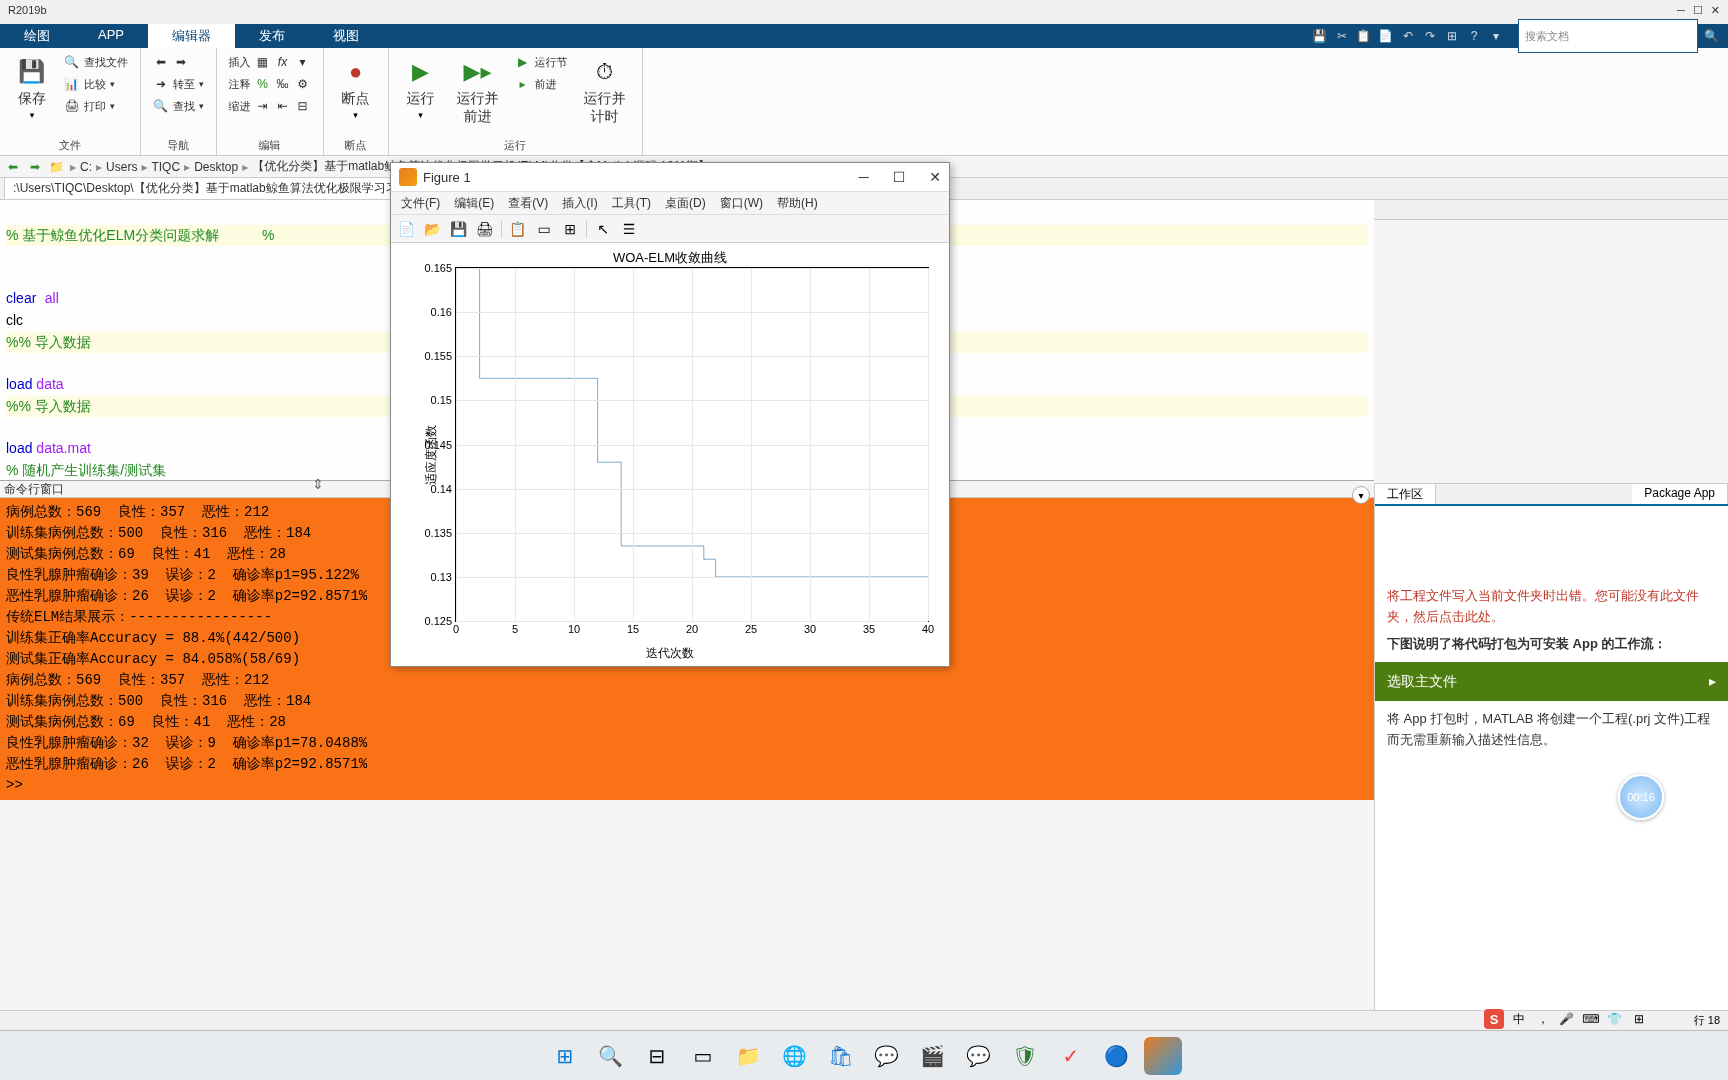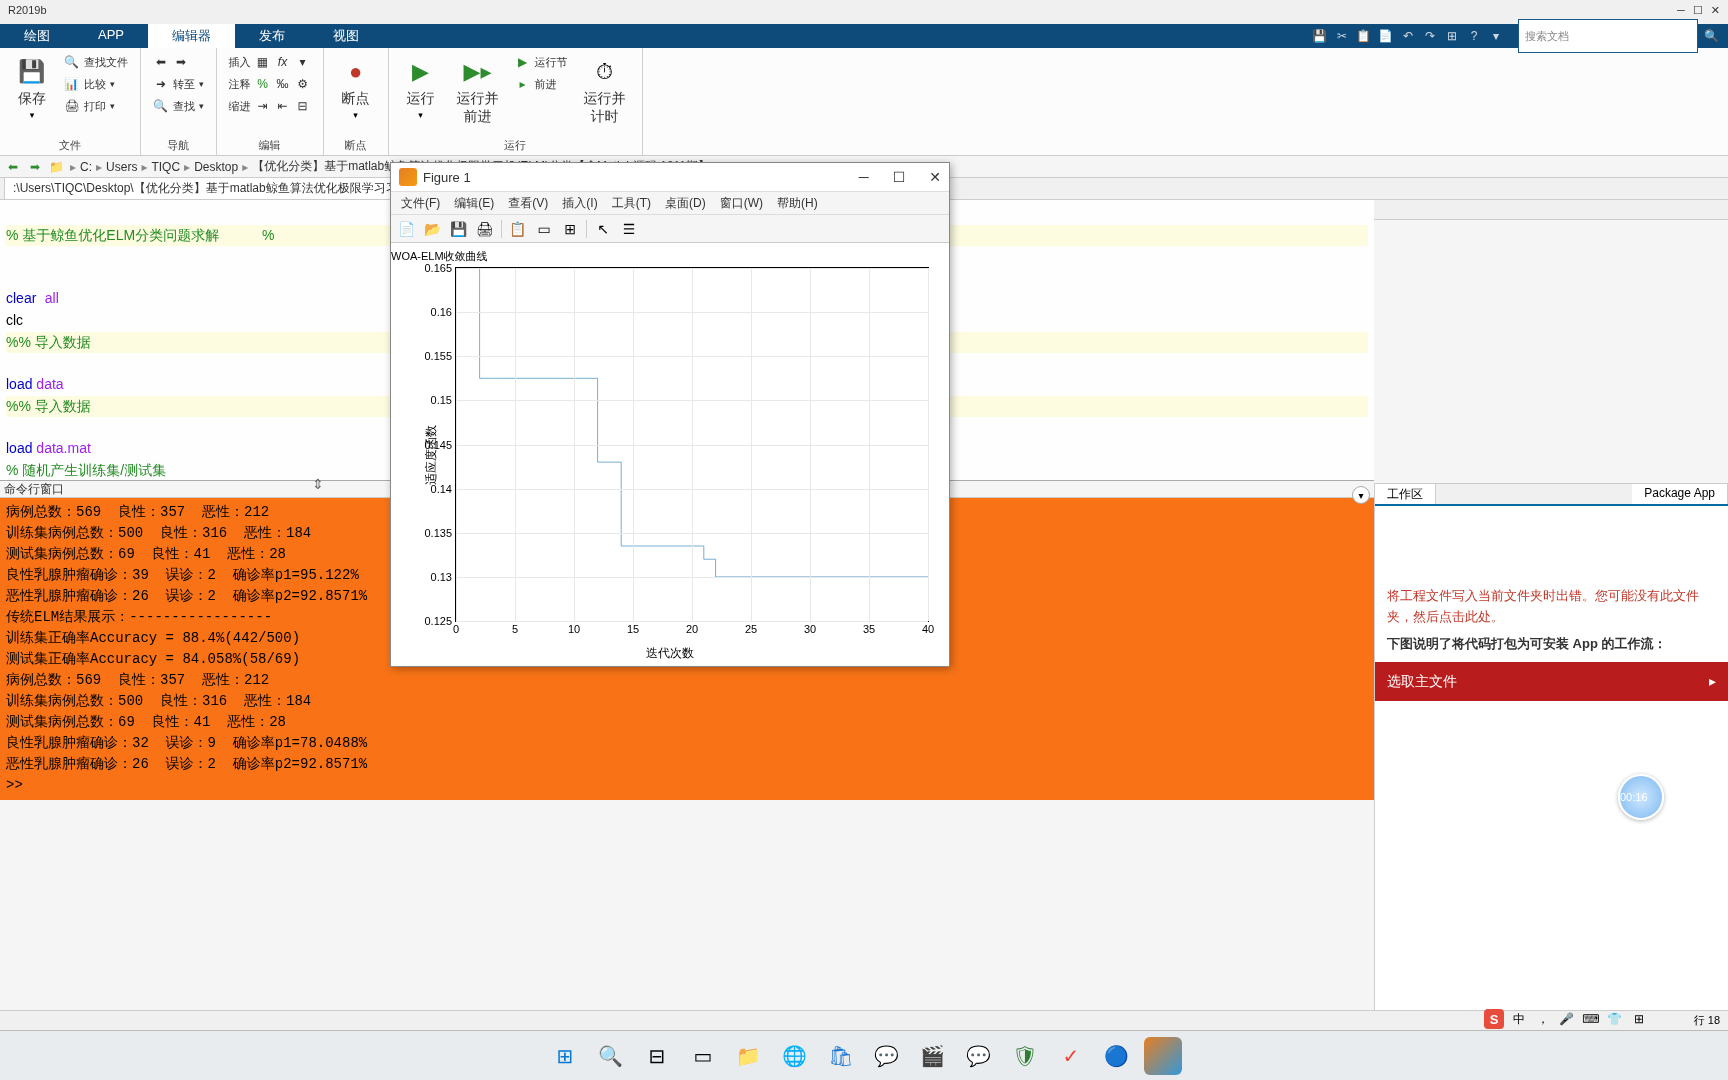--- a/index.html
+++ b/index.html
@@ -37,37 +37,37 @@
 .cmd-body { background:#f97316; font-family:"Courier New",monospace; font-size:14px; padding:4px 6px; line-height:1.5; white-space:pre; color:#000; overflow:hidden; }
 .resize-cursor { position:absolute; font-size:14px; color:#666; }
 .figure-win { position:absolute; left:390px; top:162px; width:560px; height:505px; background:#fde047; border:1px solid #888; box-shadow:2px 2px 8px rgba(0,0,0,0.3); }
 .fig-title { height:28px; background:#fff; display:flex; align-items:center; padding:0 8px; font-size:13px; color:#333; }
 .fig-title .icon { width:18px; height:18px; margin-right:6px; background:linear-gradient(135deg,#e67e22,#f39c12); border-radius:3px; }
 .fig-title .wctrl { margin-left:auto; display:flex; gap:24px; font-size:14px; }
 .fig-menu { height:24px; background:#f5f5f5; display:flex; align-items:center; gap:14px; padding:0 10px; font-size:12px; color:#333; border-top:1px solid #ddd; border-bottom:1px solid #ddd; }
 .fig-toolbar { height:28px; background:#f5f5f5; display:flex; align-items:center; gap:6px; padding:0 6px; border-bottom:1px solid #ccc; }
 .fig-toolbar .tbtn { width:20px; height:20px; display:flex; align-items:center; justify-content:center; font-size:14px; }
 .fig-canvas { background:#fff; height:calc(100% - 80px); position:relative; }
-.chart-title { position:absolute; top:6px; left:0; right:0; text-align:left; font-size:11px; color:#000; }
+.chart-title { position:absolute; top:6px; left:0; right:0; text-align:center; font-size:13px; color:#000; }
 .plot-area { position:absolute; top:24px; left:64px; right:20px; bottom:44px; border:1px solid #000; }
 .ylabel { position:absolute; left:10px; top:50%; transform:translateY(-50%) rotate(-90deg); font-size:12px; }
 .xlabel { position:absolute; bottom:4px; left:0; right:0; text-align:center; font-size:12px; }
 .ytick { position:absolute; right:100%; padding-right:4px; font-size:11px; transform:translateY(-50%); }
 .xtick { position:absolute; top:100%; padding-top:2px; font-size:11px; transform:translateX(-50%); }
 .gridline-h { position:absolute; left:0; right:0; border-top:1px solid #e8e8e8; }
 .gridline-v { position:absolute; top:0; bottom:0; border-left:1px solid #e8e8e8; }
 .data-line { position:absolute; top:0; left:0; width:100%; height:100%; }
 .right-panel { position:absolute; right:0; top:483px; width:354px; bottom:20px; background:#fff; border-left:1px solid #ccc; border-top:1px solid #ccc; }
 .rp-tabs { height:22px; display:flex; border-bottom:2px solid #0369a1; font-size:12px; background:#f0f0f0; }
 .rp-tab { padding:2px 12px; border-right:1px solid #ccc; background:#fff; }
 .rp-body { padding:12px; font-size:13px; color:#333; line-height:1.6; }
 .rp-err { color:#c0392b; }
-.rp-step { background:#b91c1c; color:#fff; padding:8px 12px; margin:8px -12px; font-size:14px; display:flex; justify-content:space-between; }
+.rp-step { background:#4d7c0f; color:#fff; padding:8px 12px; margin:8px -12px; font-size:14px; display:flex; justify-content:space-between; }
 .collapse-icon { position:absolute; right:358px; top:486px; width:18px; height:18px; border:1px solid #aaa; border-radius:50%; display:flex; align-items:center; justify-content:center; font-size:10px; background:#fff; }
-.timer-badge { position:absolute; right:64px; bottom:260px; width:46px; height:46px; border-radius:50%; background:radial-gradient(#d0e8ff,#7bb8f0); display:flex; align-items:center; justify-content:flex-start; font-size:11px; color:#fff; border:2px solid #fff; box-shadow:0 1px 4px rgba(0,0,0,0.3); }
+.timer-badge { position:absolute; right:64px; bottom:260px; width:46px; height:46px; border-radius:50%; background:radial-gradient(#d0e8ff,#7bb8f0); display:flex; align-items:center; justify-content:center; font-size:11px; color:#fff; border:2px solid #fff; box-shadow:0 1px 4px rgba(0,0,0,0.3); }
 .statusbar { position:absolute; bottom:50px; left:0; right:0; height:20px; background:#f0f0f0; border-top:1px solid #ccc; font-size:11px; display:flex; align-items:center; padding:0 8px; }
 .ime-bar { position:absolute; right:80px; bottom:52px; height:18px; display:flex; gap:6px; align-items:center; font-size:12px; }
 .ime-bar .ime-icon { width:18px; height:18px; display:flex; align-items:center; justify-content:center; }
 .sogou { width:20px; height:20px; border-radius:4px; background:#e74c3c; color:#fff; font-weight:bold; font-size:13px; display:flex; align-items:center; justify-content:center; }
 .taskbar { position:absolute; bottom:0; left:0; right:0; height:50px; background:#e8ecef; border-top:1px solid #bbb; display:flex; align-items:center; justify-content:center; gap:8px; }
 .tb-icon { width:38px; height:38px; border-radius:4px; display:flex; align-items:center; justify-content:center; font-size:20px; }
 .main-split { position:absolute; top:200px; left:0; right:354px; bottom:70px; display:flex; flex-direction:column; }
 </style>
 </head>
 <body>
@@ -366,20 +366,21 @@
     <div class="rp-tab" style="margin-left:auto">Package App</div>
   </div>
   <div class="rp-body">
     <div style="height:68px"></div>
     <div class="rp-err">将工程文件写入当前文件夹时出错。您可能没有此文件夹，然后点击此处。</div>
     <div style="font-weight:bold;margin-top:6px">下图说明了将代码打包为可安装 App 的工作流：</div>
     <div class="rp-step">
         <span>选取主文件</span>
         <span>▸</span>
       </div>
+    <div>将 App 打包时，MATLAB 将创建一个工程(.prj 文件)工程而无需重新输入描述性信息。</div>
   </div>
 </div>
 <div class="timer-badge">
     <span>00:16</span>
   </div>
 
 <div class="statusbar">
   <span style="margin-left:auto">行 18</span>
 </div>
 <div class="ime-bar">

